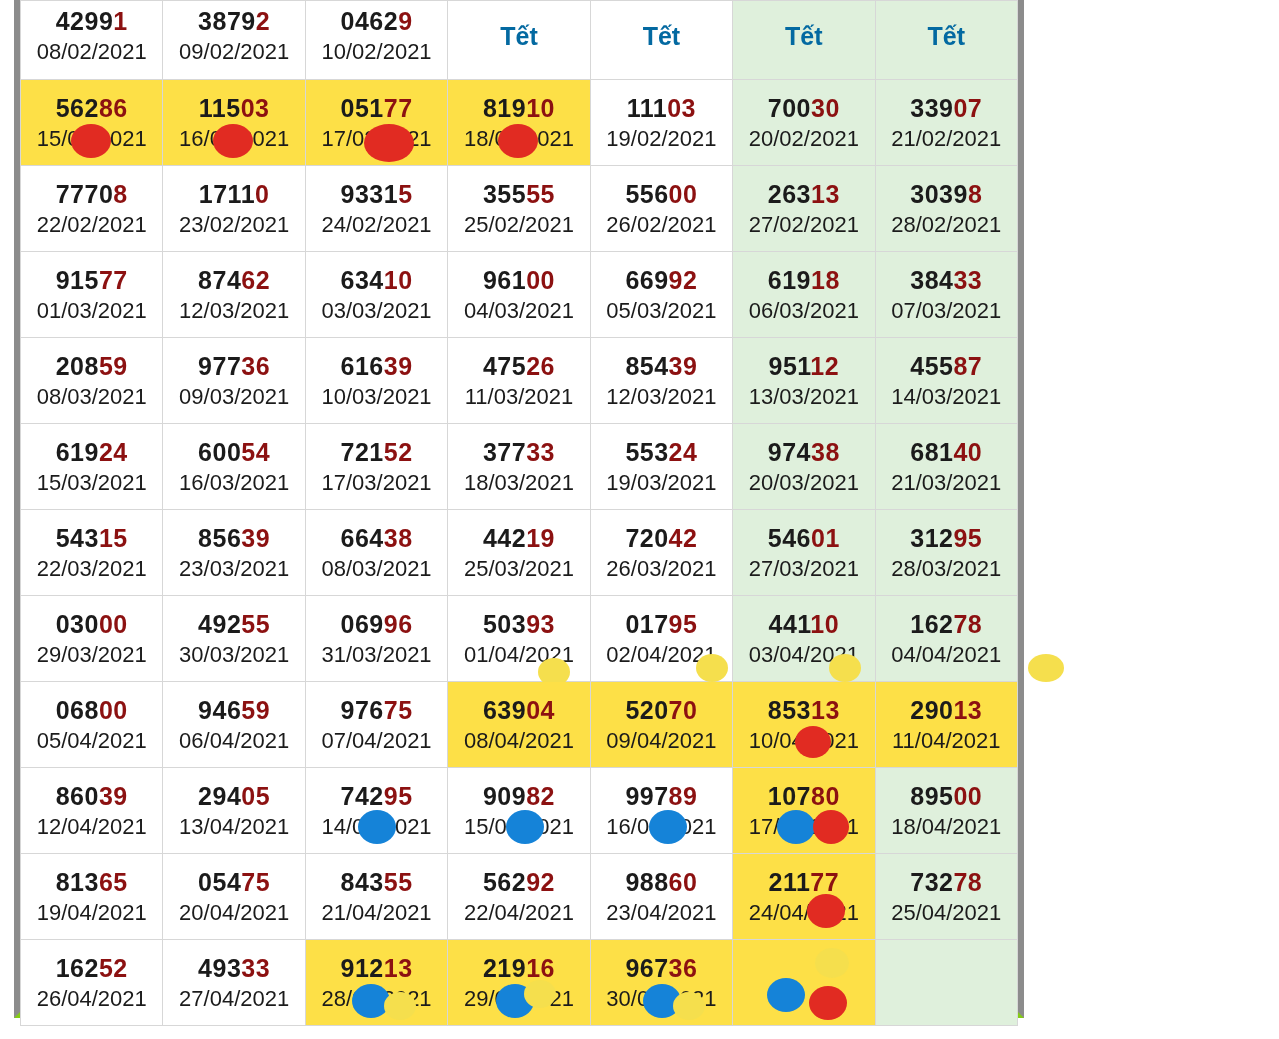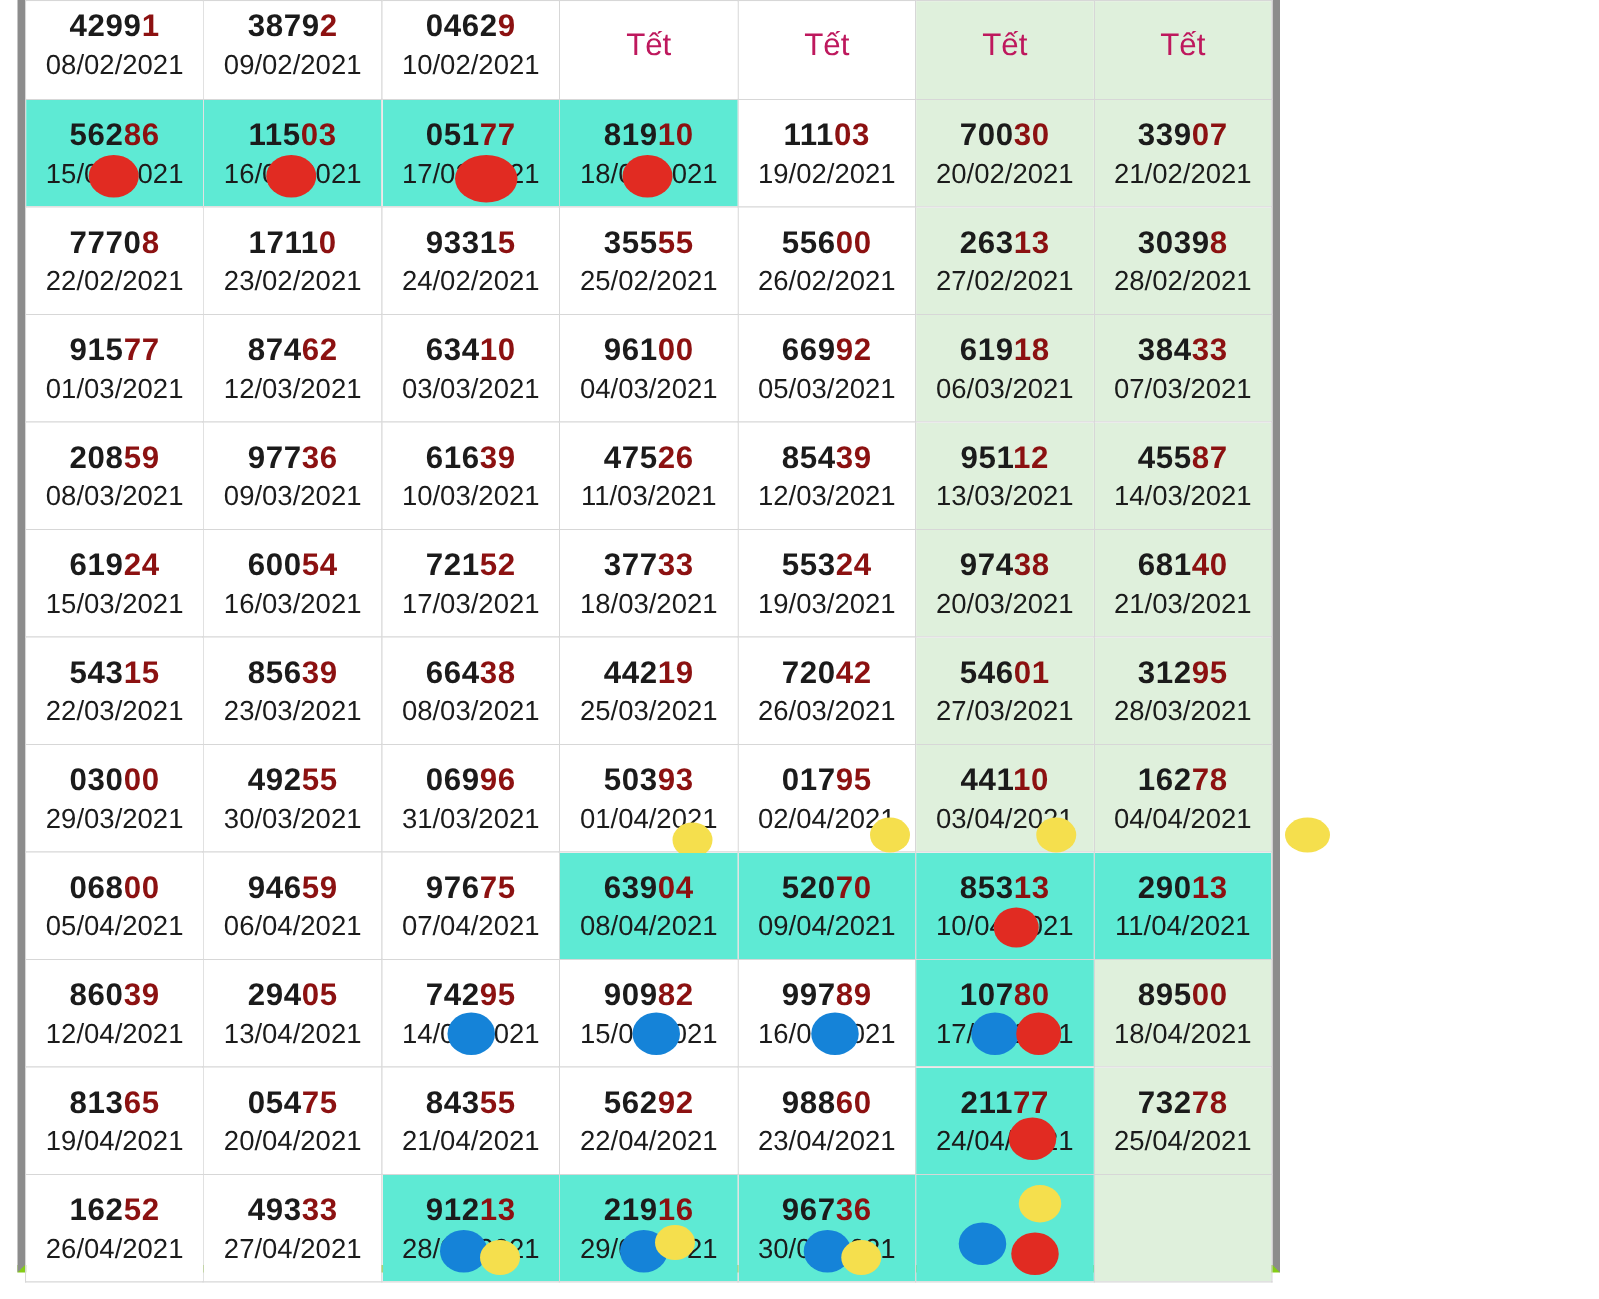--- a/index.html
+++ b/index.html
@@ -23,33 +23,33 @@
   td{
     border:1px solid #d7d7d7;
     text-align:center;
     vertical-align:middle;
     height:85px;
     padding:0;
     position:relative;
     background:#ffffff;
   }
   td.green{background:#dff0dc;}
-  td.orange{background:#5eead4;}
+  td.orange{background:#fde047;}
   .num{
     font-size:25px;
     font-weight:bold;
     color:#1b1b1b;
     line-height:30px;
     letter-spacing:0.5px;
   }
   .num .tail{color:#8c1111;}
   .tet{
     font-size:25px;
-    font-weight:normal;
-    color:#be185d;
+    font-weight:bold;
+    color:#0369a1;
     line-height:30px;
   }
   .date{
     font-size:22px;
     color:#1b1b1b;
     line-height:28px;
     margin-top:2px;
   }
   .dot{
     position:absolute;

